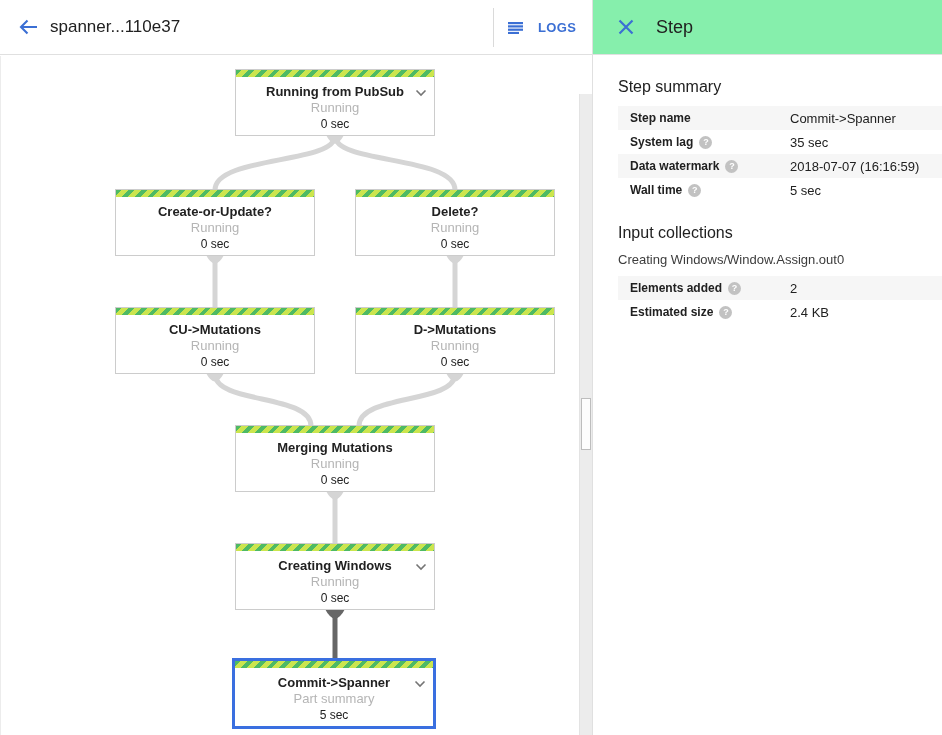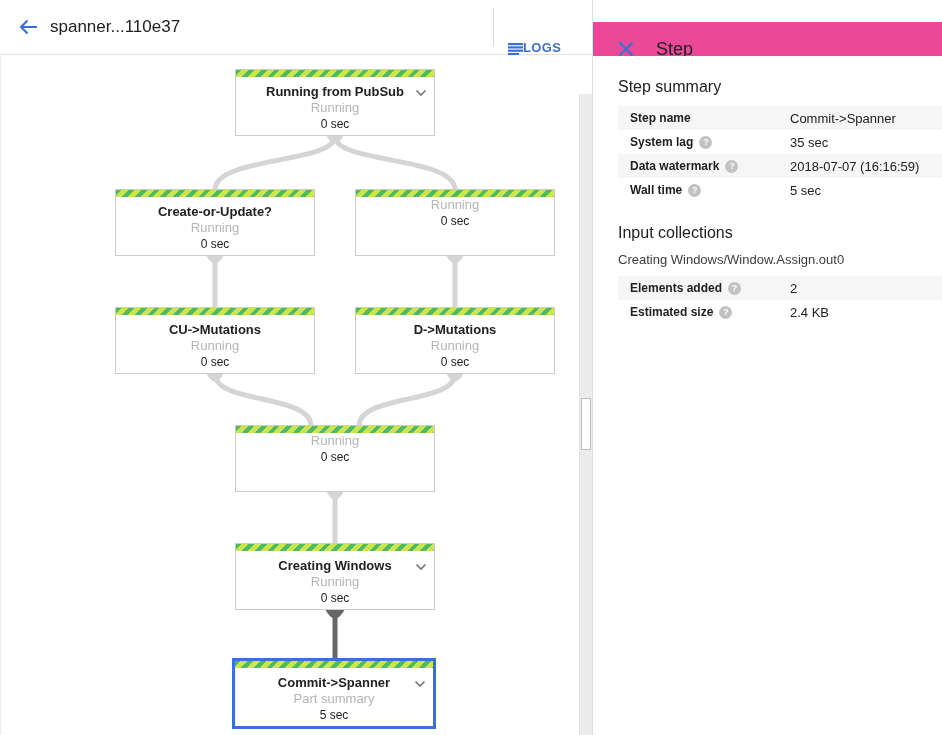--- a/index.html
+++ b/index.html
@@ -4,26 +4,26 @@
 <style>
   * { margin:0; padding:0; box-sizing:border-box; }
   html,body { width:942px; height:735px; background:#fff; overflow:hidden;
     font-family:"Liberation Sans","DejaVu Sans",sans-serif; color:#212121; }
   .app { position:relative; width:942px; height:735px;border-radius:13px; }
 
   
   .graph-header { position:absolute; left:0; top:0; width:592px; height:55px;
     background:#fff; border-bottom:1px solid #e0e0e0; display:flex; align-items:center; }
   .side-header { position:absolute; left:592px; top:0; width:350px; height:55px;
-    background:#ec4899; border-bottom:1px solid #e0e0e0; display:flex; align-items:center;margin-top:22px; }
+    background:#86efac; border-bottom:1px solid #e0e0e0; display:flex; align-items:center; }
   .v-divider { position:absolute; left:592px; top:0; width:1px; height:735px; background:#e0e0e0; z-index:5; }
   .back-btn { margin-left:14px; width:28px; height:28px; display:flex; align-items:center; justify-content:center; cursor:pointer; }
   .job-title { margin-left:8px; font-size:17px; color:#212121; }
   .hdr-sep { position:absolute; left:493px; top:8px; width:1px; height:39px; background:#dadada; }
-  .logs-btn { position:absolute; left:508px; top:0; height:55px; display:flex; align-items:flex-end; gap:0;
+  .logs-btn { position:absolute; left:508px; top:0; height:55px; display:flex; align-items:center; gap:15px;
     color:#3b6fd4; font-size:13px; font-weight:bold; letter-spacing:.4px; cursor:pointer; }
   .close-btn { margin-left:24px; width:20px; height:20px; display:flex; align-items:center; justify-content:center; cursor:pointer; }
   .panel-title { margin-left:20px; font-size:18px; color:#212121; }
 
   
   .graph-canvas { position:absolute; left:0; top:56px; width:592px; height:679px;
     background:#fff; border-left:1px solid #ececec; }
   .edges { position:absolute; left:0; top:0; }
 
   .node { position:absolute; width:200px; height:67px; background:#fff;
@@ -137,40 +137,42 @@
 
     <div class="node n-create">
       <div class="stripe"></div>
       <div class="nt">Create-or-Update?</div>
       <div class="ns">Running</div>
       <div class="nd">0 sec</div>
     </div>
 
     <div class="node n-delete">
       <div class="stripe"></div>
+      <div class="nt">Delete?</div>
       <div class="ns">Running</div>
       <div class="nd">0 sec</div>
     </div>
 
     <div class="node n-cu">
       <div class="stripe"></div>
       <div class="nt">CU-&gt;Mutations</div>
       <div class="ns">Running</div>
       <div class="nd">0 sec</div>
     </div>
 
     <div class="node n-d">
       <div class="stripe"></div>
       <div class="nt">D-&gt;Mutations</div>
       <div class="ns">Running</div>
       <div class="nd">0 sec</div>
     </div>
 
     <div class="node n-merge">
       <div class="stripe"></div>
+      <div class="nt">Merging Mutations</div>
       <div class="ns">Running</div>
       <div class="nd">0 sec</div>
     </div>
 
     <div class="node n-window">
       <div class="stripe"></div>
       <span class="chev">
         <svg width="12" height="8" viewBox="0 0 12 8">
             <path d="M1.5 1.5 L6 6 L10.5 1.5" stroke="#757575" stroke-width="1.6" fill="none"></path>
           </svg>

